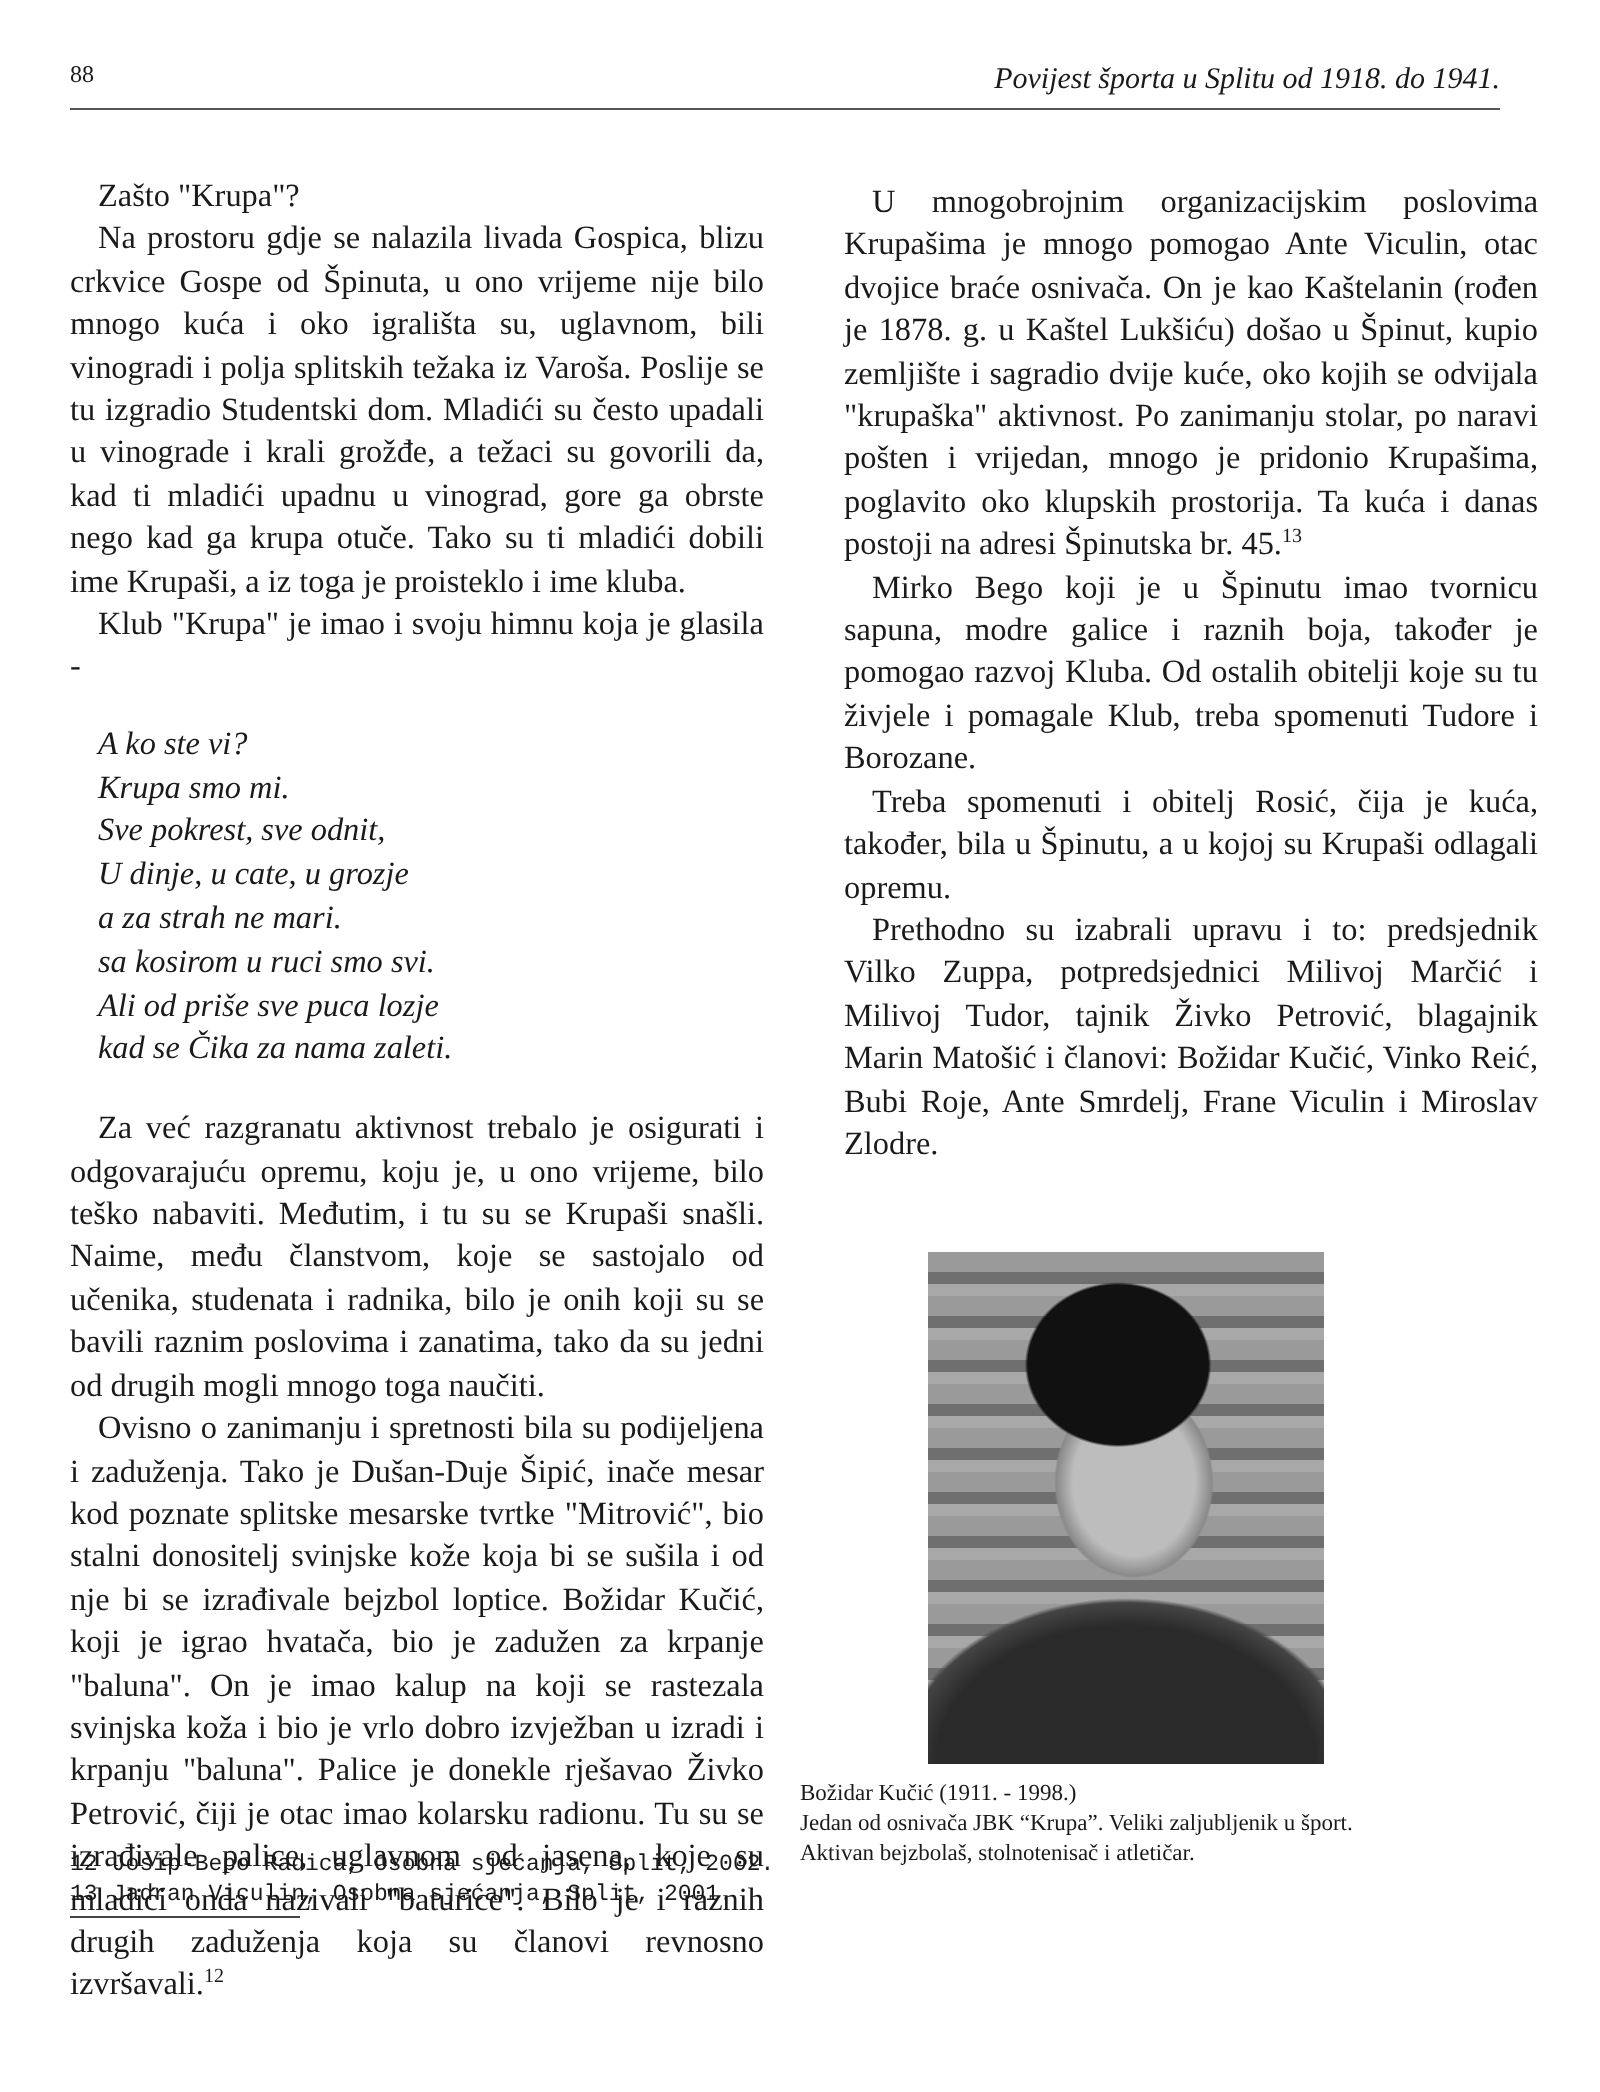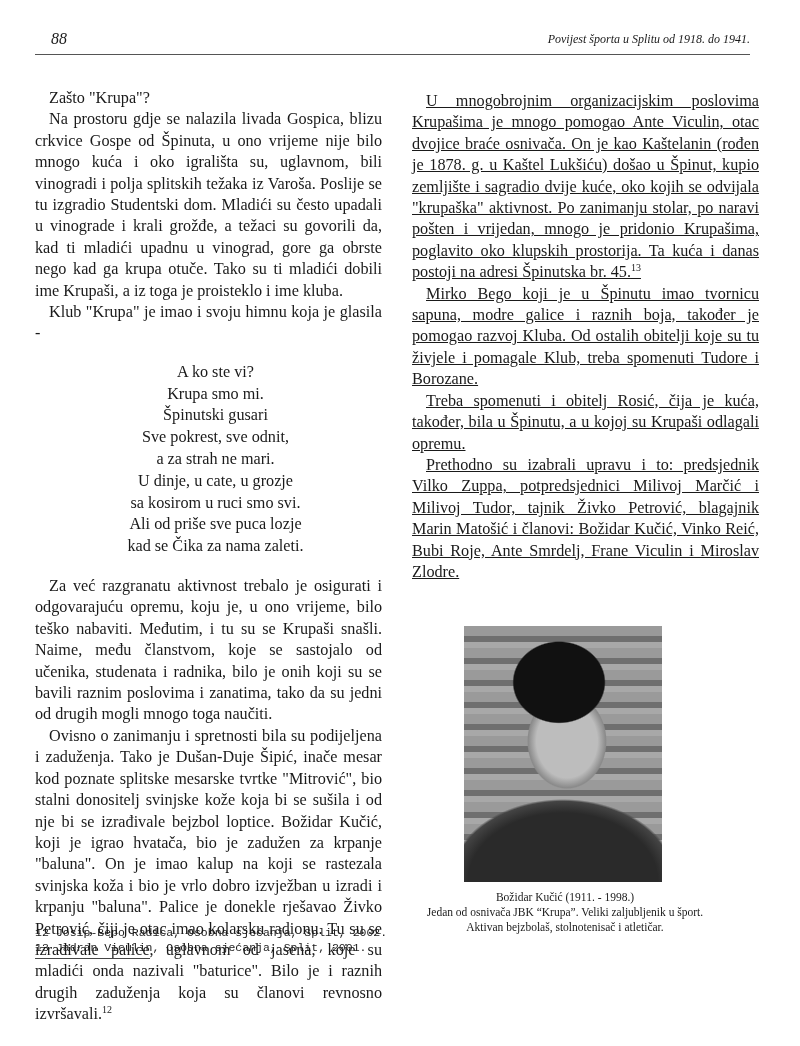--- a/index.html
+++ b/index.html
@@ -1,64 +1,63 @@
 <!DOCTYPE html>
 <html><head>
 <meta charset="utf-8">
 <style>
   html, body { margin:0; padding:0; }
   body {
     width:800px; height:1046px; background:#ffffff; position:relative; overflow:hidden;
     font-family: "DejaVu Serif", "Liberation Serif", serif; color:#1a1a1a;
   }
   .header { position:absolute; left:35px; top:28px; width:715px; height:26px; border-bottom:1px solid #555; }
-  .page-num { position:absolute; left:16px; top:2px; font-size:16px; font-family:"Liberation Serif", serif;font-style:italic; }
-  .running-title { position:absolute; right:0; top:4px; font-size:12px; font-style:italic; font-family:"Liberation Serif", serif; }
+  .page-num { position:absolute; left:0; top:2px; font-size:12px; font-family:"Liberation Serif", serif; }
+  .running-title { position:absolute; right:0; top:4px; font-size:15px; font-style:italic; font-family:"Liberation Serif", serif; }
 
   .col { position:absolute; top:88px; width:347px; font-family:"Liberation Serif", serif; font-size:16.2px; line-height:21.4px; text-align:justify; }
   .col-left { left:35px; }
-  .col-right { left:412px; top:91px;text-decoration:underline; }
+  .col-right { left:422px; top:91px; }
   .col p { margin:0; text-indent:14px; }
-  .poem { margin:17px 0 18px 14px; text-align:center; line-height:21.8px; }
+  .poem { margin:17px 0 18px 14px; font-style:italic; text-align:left; line-height:21.8px; }
   .poem div { white-space:nowrap; }
   sup { font-size:10px; line-height:0; vertical-align:6px; }
 
   .photo {
     position:absolute; left:464px; top:626px; width:198px; height:256px;
     background:
       radial-gradient(ellipse 38% 26% at 48% 22%, #111 0 60%, transparent 62%),
       radial-gradient(ellipse 28% 26% at 52% 45%, #bdbdbd 0 55%, #8a8a8a 70%, transparent 72%),
       radial-gradient(ellipse 80% 45% at 50% 100%, #2a2a2a 0 60%, #444 70%, transparent 72%),
       repeating-linear-gradient(180deg, #9a9a9a 0 10px, #6f6f6f 10px 16px, #a8a8a8 16px 22px);
   }
-  .caption { position:absolute; left:400px; top:890px; width:330px; text-align:center; font-family:"Liberation Serif", serif; font-size:11.5px; line-height:15px; }
+  .caption { position:absolute; left:400px; top:890px; width:330px; font-family:"Liberation Serif", serif; font-size:11.5px; line-height:15px; }
 
   .fn-rule { position:absolute; left:35px; top:958px; width:115px; border-top:1px solid #444; }
   .footnotes { position:absolute; left:35px; top:925px; font-family:Liberation Mono, monospace; font-size:11.5px; line-height:15px; }
   .footnotes .fn span.num { display:inline-block; width:14px; }
 </style>
 </head>
 <body>
 
 <div class="header">
   <span class="page-num">88</span>
   <span class="running-title">Povijest športa u Splitu od 1918. do 1941.</span>
 </div>
 
 <div class="col col-left">
   <p>Zašto "Krupa"?</p>
   <p>Na prostoru gdje se nalazila livada Gospica, blizu crkvice Gospe od Špinuta, u ono vrijeme nije bilo mnogo kuća i oko igrališta su, uglavnom, bili vinogradi i polja splitskih težaka iz Varoša. Poslije se tu izgradio Studentski dom. Mladići su često upadali u vinograde i krali grožđe, a težaci su govorili da, kad ti mladići upadnu u vinograd, gore ga obrste nego kad ga krupa otuče. Tako su ti mladići dobili ime Krupaši, a iz toga je proisteklo i ime kluba.</p>
   <p>Klub "Krupa" je imao i svoju himnu koja je glasila -</p>
   <div class="poem">
     <div>A ko ste vi?</div>
     <div>Krupa smo mi.</div>
-    <div>Špinutski gusari</div>
     <div>Sve pokrest, sve odnit,</div>
+    <div>U dinje, u cate, u grozje</div>
     <div>a za strah ne mari.</div>
-    <div>U dinje, u cate, u grozje</div>
     <div>sa kosirom u ruci smo svi.</div>
     <div>Ali od priše sve puca lozje</div>
     <div>kad se Čika za nama zaleti.</div>
   </div>
   <p>Za već razgranatu aktivnost trebalo je osigurati i odgovarajuću opremu, koju je, u ono vrijeme, bilo teško nabaviti. Međutim, i tu su se Krupaši snašli. Naime, među članstvom, koje se sastojalo od učenika, studenata i radnika, bilo je onih koji su se bavili raznim poslovima i zanatima, tako da su jedni od drugih mogli mnogo toga naučiti.</p>
   <p><span>Ovisno o zanimanju i spretnosti bila su podijeljena i zaduženja. Tako je Dušan-Duje Šipić, inače mesar kod poznate splitske mesarske tvrtke "Mitrović", bio stalni donositelj svinjske kože koja bi se sušila i od nje bi se izrađivale bejzbol loptice. Božidar Kučić, koji je igrao hvatača, bio je zadužen za krpanje "baluna". On je imao kalup na koji se rastezala svinjska koža i bio je vrlo dobro izvježban u izradi i krpanju "baluna". Palice je donekle rješavao Živko Petrović, čiji je otac imao kolarsku radionu. Tu su se izrađivale palice, uglavnom od jasena, koje su mladići onda nazivali "baturice". Bilo je i raznih drugih zaduženja koja su članovi revnosno izvršavali.</span><sup>12</sup></p>
 </div>
 
 <div class="col col-right">
   <p><span>U mnogobrojnim organizacijskim poslovima Krupašima je mnogo pomogao Ante Viculin, otac dvojice braće osnivača. On je kao Kaštelanin (rođen je 1878. g. u Kaštel Lukšiću) došao u Špinut, kupio zemljište i sagradio dvije kuće, oko kojih se odvijala "krupaška" aktivnost. Po zanimanju stolar, po naravi pošten i vrijedan, mnogo je pridonio Krupašima, poglavito oko klupskih prostorija. Ta kuća i danas postoji na adresi Špinutska br. 45.</span><sup>13</sup></p>

